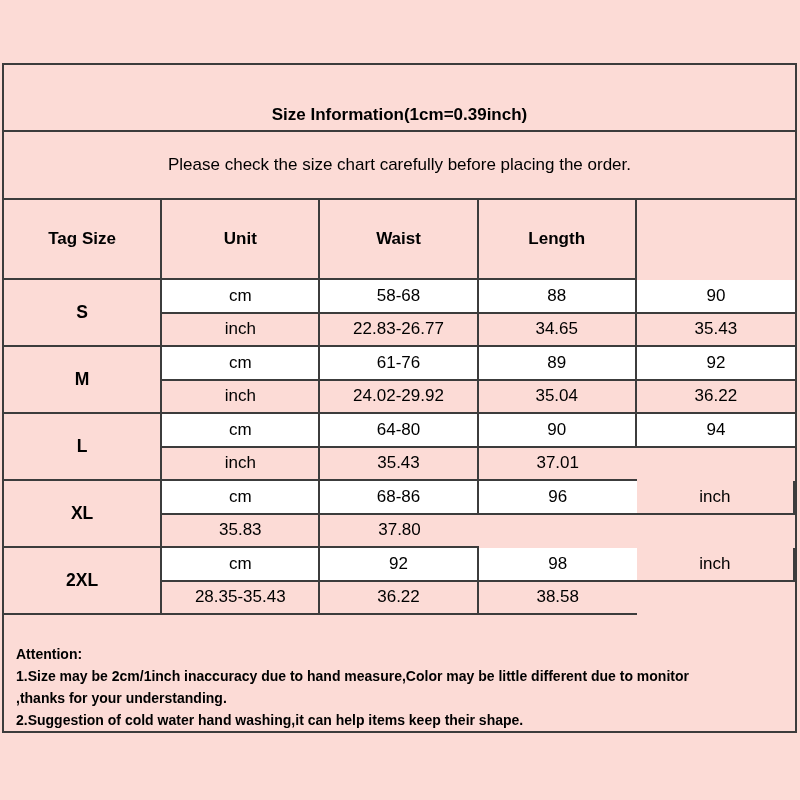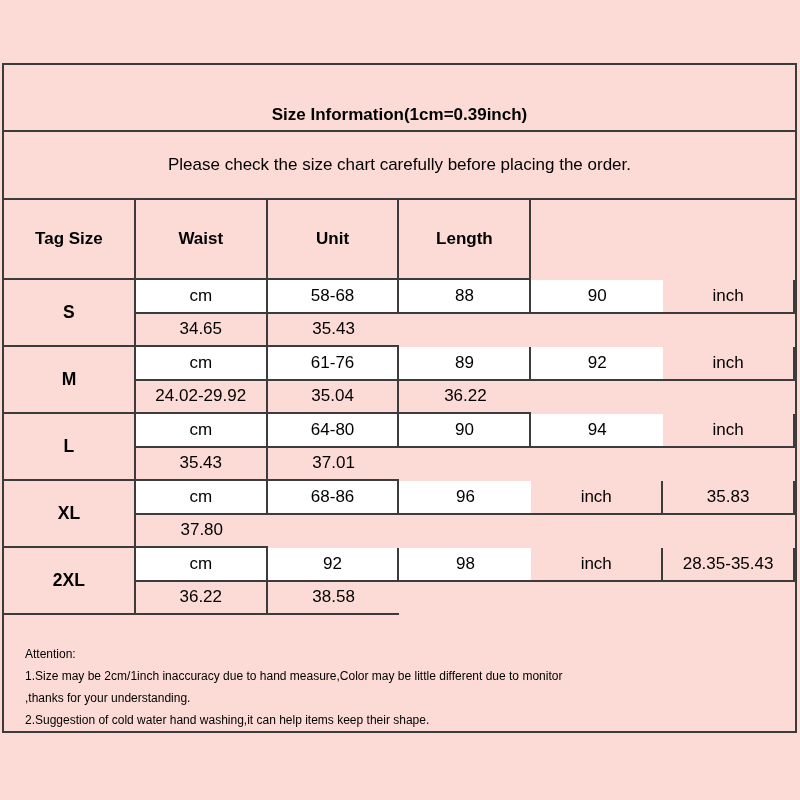--- a/index.html
+++ b/index.html
@@ -28,66 +28,68 @@
     font-weight: bold; font-size: 17px;
   }
   .subtitle-row {
     height: 68px;
     border-bottom: 2px solid #3c3c3c;
     display: flex; justify-content: center; align-items: center;
     font-size: 17px;
   }
   .grid {
     display: grid;
-    grid-template-columns: repeat(6, 1fr);
+    grid-template-columns: repeat(5, 1fr);
     grid-template-rows: 80px repeat(10, 33.5px);
     text-align: right;
   }
   .cell {
     border-right: 2px solid #3c3c3c;
     border-bottom: 2px solid #3c3c3c;
     display: flex; align-items: center; justify-content: center;
     font-size: 17px;
     overflow: hidden;
   }
   .cell.last { border-right: none; }
   .cell.hd { font-weight: bold; }
   .cell.tag { grid-column: 1; grid-row: span 2; font-weight: bold; font-size: 17.5px; }
   .cell.w { background: #ffffff; }
   .attention {
     flex: 1;
-    padding: 28px 6px 0 21px;
-    font-size: 12px;
+    padding: 28px 6px 0 12px;
+    font-size: 14px;
     line-height: 22px;
     white-space: nowrap;
     overflow: hidden;
+    font-weight: bold;
   }
 </style>
 </head>
 <body>
 
 <div class="sheet">
 
   <div class="title-row">Size Information(1cm=0.39inch)</div>
 
   <div class="subtitle-row">Please check the size chart carefully before placing the order.</div>
 
   <div class="grid">
 
     <div class="cell hd">Tag Size</div>
+    <div class="cell hd">Unit</div>
     <div class="cell hd">Waist</div>
-    <div class="cell hd">Unit</div>
     <div class="cell hd">Length</div>
 
     <div class="cell tag">S</div>
     <div class="cell w">cm</div>
     <div class="cell w">58-68</div>
     <div class="cell w">88</div>
     <div class="cell w last">90</div>
     <div class="cell">inch</div>
+    <div class="cell">22.83-26.77</div>
     <div class="cell">34.65</div>
     <div class="cell last">35.43</div>
 
     <div class="cell tag">M</div>
     <div class="cell w">cm</div>
     <div class="cell w">61-76</div>
     <div class="cell w">89</div>
     <div class="cell w last">92</div>
     <div class="cell">inch</div>
     <div class="cell">24.02-29.92</div>

